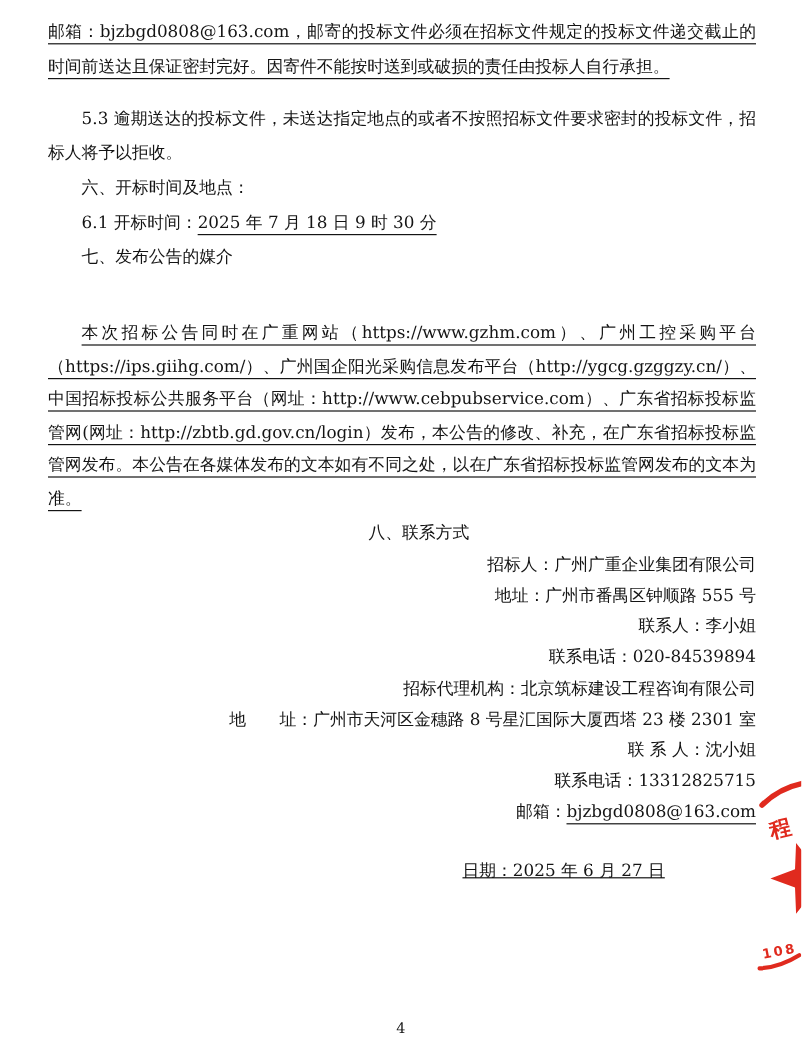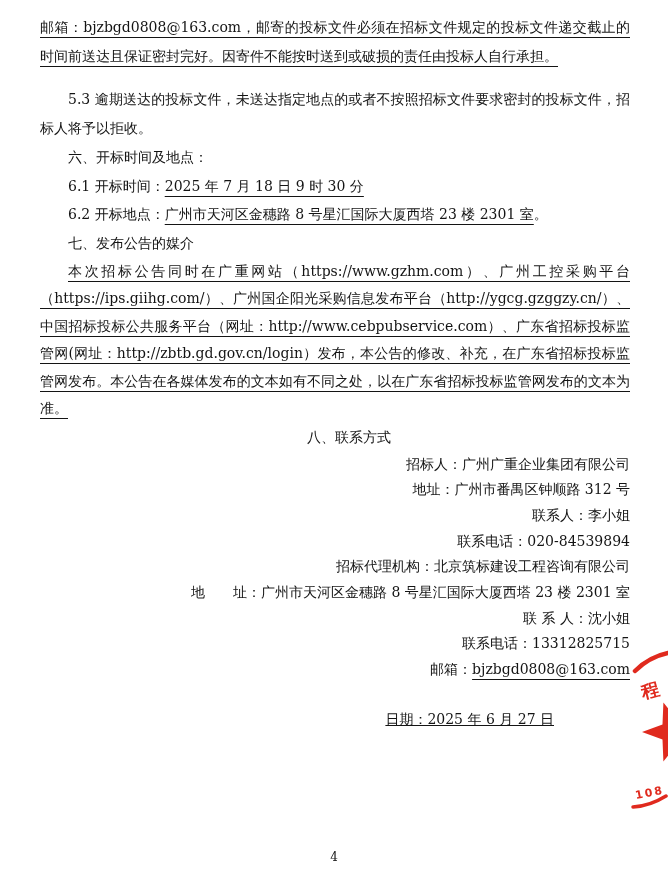--- a/index.html
+++ b/index.html
@@ -13,21 +13,21 @@
     overflow: hidden;
     font-family: "DejaVu Serif", "Liberation Serif", serif;
     font-size: 14px;
     color: #141414;
   }
   .content { padding: 13px 38px 0 40px; }
   p { margin: 0; }
   .just { text-align: justify; text-justify: inter-character; }
   .u { text-decoration: underline; text-underline-offset: 5px; text-decoration-thickness: 1px; }
   .b { font-weight: normal; }
-  .ind { text-indent: 2em; }
+  .ind { text-indent: 2em; margin-top: 36px; }
   .p1 { line-height: 29px; }
   .p53 { margin-top: 14px; line-height: 29px; }
   .sec6 { line-height: 28.5px; }
   .h7 { line-height: 29px; }
   .media-para { line-height: 27.5px; }
   .h8 { line-height: 29px; }
   .contact { line-height: 25.7px; margin-left: 2em; text-align: right; }
   .date-line { margin-top: 22px; line-height: 29px; text-align: right; padding-right: 76px; text-decoration: underline; }
   .page-number {
     position: absolute;
@@ -55,30 +55,29 @@
   <div class="content">
 
     <p class="p1 just u">邮箱：bjzbgd0808@163.com，邮寄的投标文件必须在招标文件规定的投标文件递交截止的时间前送达且保证密封完好。因寄件不能按时送到或破损的责任由投标人自行承担。</p>
 
     <p class="p53 just b ind">5.3 逾期送达的投标文件，未送达指定地点的或者不按照招标文件要求密封的投标文件，招标人将予以拒收。</p>
 
     <p class="sec6 b" style="margin-left:2em;">六、开标时间及地点：</p>
 
     <p class="sec6 b" style="margin-left:2em;"><span>6.1 开标时间：</span><span class="u">2025 年 7 月 18 日  9 时  30 分</span></p>
 
-    <p class="sec6 b" style="margin-left:2em;"><span>6.2 开标地点：</span><span class="u">广州市天河区金穗路 8 号星汇国际大厦西塔 23 楼 2301 室</span><span>。</span></p>
 
     <p class="h7 b" style="margin-left:2em;">七、发布公告的媒介</p>
 
     <p class="media-para just u ind">本次招标公告同时在广重网站（https://www.gzhm.com）、广州工控采购平台（https://ips.giihg.com/）、广州国企阳光采购信息发布平台（http://ygcg.gzggzy.cn/）、中国招标投标公共服务平台（网址：http://www.cebpubservice.com）、广东省招标投标监管网(网址：http://zbtb.gd.gov.cn/login）发布，本公告的修改、补充，在广东省招标投标监管网发布。本公告在各媒体发布的文本如有不同之处，以在广东省招标投标监管网发布的文本为准。</p>
 
     <p class="h8 b" style="margin-left:2em;text-align:center;">八、联系方式</p>
 
     <p class="contact b">招标人：广州广重企业集团有限公司</p>
-    <p class="contact">地址：广州市番禺区钟顺路 312 号</p>
+    <p class="contact">地址：广州市番禺区钟顺路 555 号</p>
     <p class="contact">联系人：李小姐</p>
     <p class="contact">联系电话：020-84539894</p>
     <p class="contact b">招标代理机构：北京筑标建设工程咨询有限公司</p>
     <p class="contact">地　　址：广州市天河区金穗路 8 号星汇国际大厦西塔 23 楼 2301 室</p>
     <p class="contact">联 系 人：沈小姐</p>
     <p class="contact">联系电话：13312825715</p>
     <p class="contact"><span>邮箱：</span><span class="u">bjzbgd0808@163.com</span></p>
 
     <p class="date-line">日期：2025 年 6 月 27 日</p>
 

